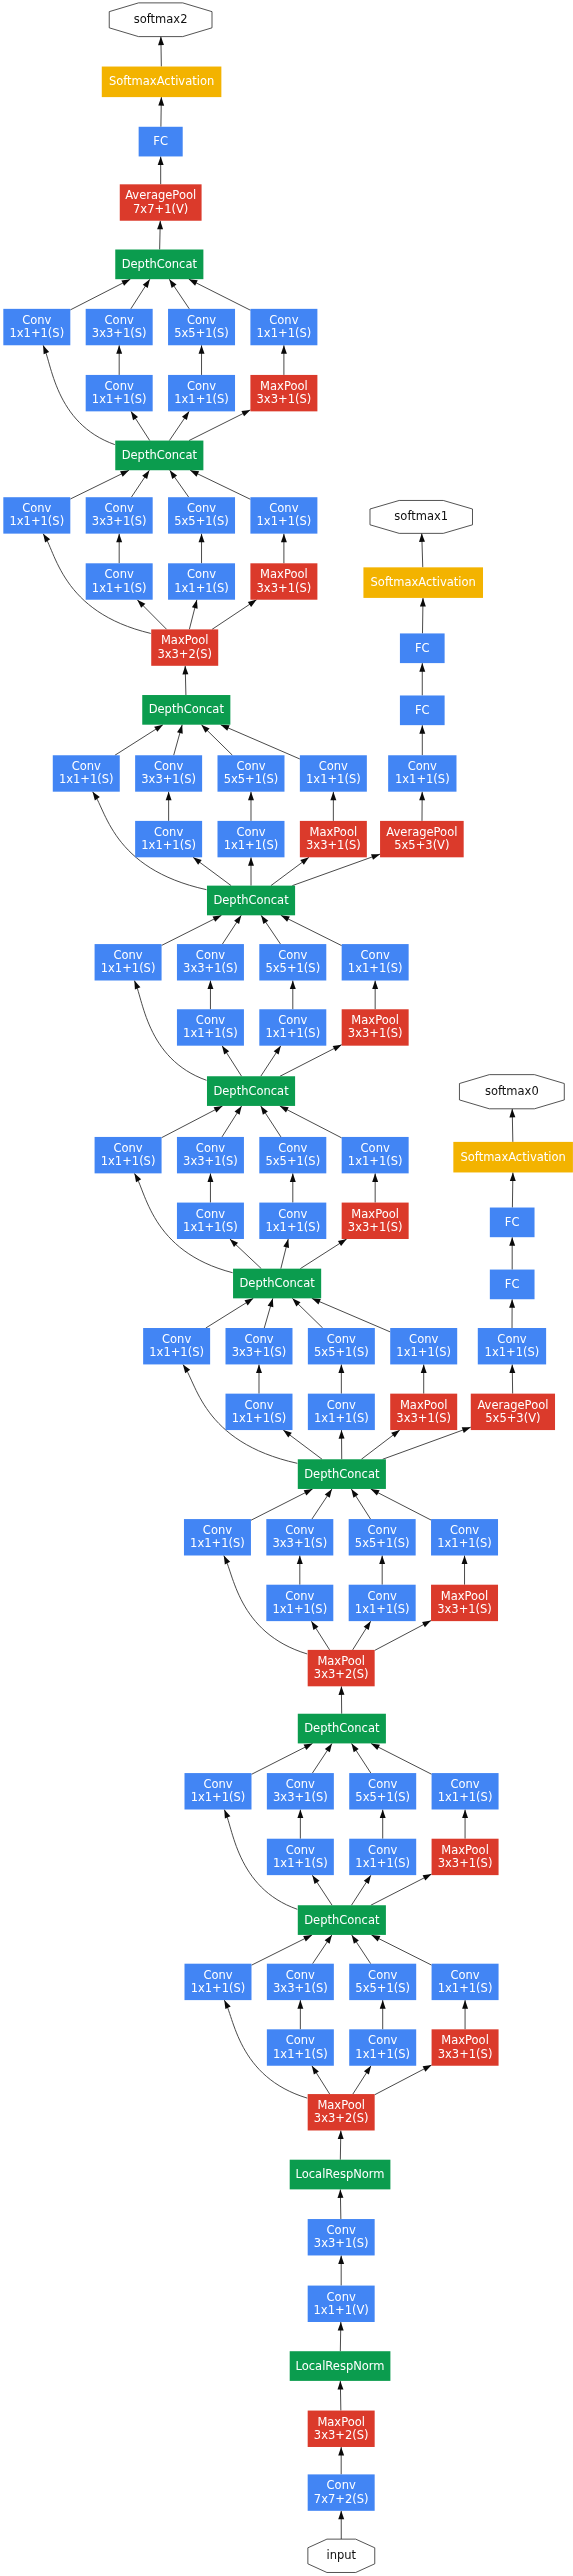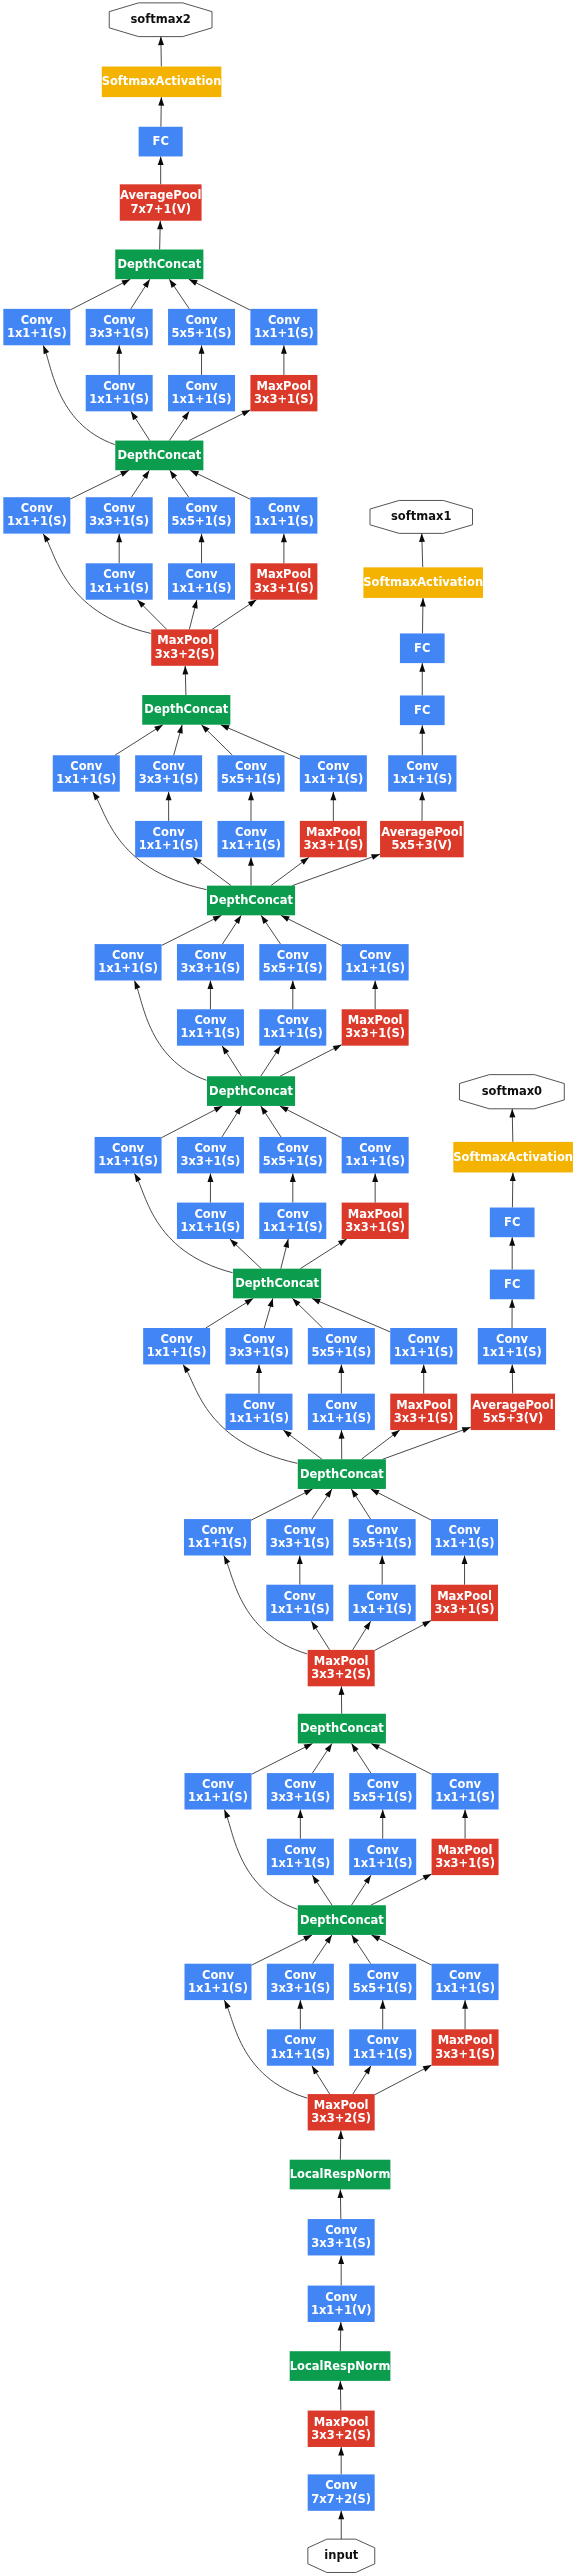--- a/index.html
+++ b/index.html
@@ -1,18 +1,18 @@
 <!DOCTYPE html>
 <html style="font-size:14.4px"><head>
 <meta charset="utf-8">
 <title>GoogLeNet</title>
 <style>
   html,body{margin:0;padding:0;background:#ffffff;}
   body{font-family:"DejaVu Sans",sans-serif;}
-  #canvas{position:relative;width:574px;height:2576px;background:#ffffff;overflow:hidden;font-weight:bold;}
+  #canvas{position:relative;width:574px;height:2576px;background:#ffffff;overflow:hidden;}
   svg#graph{position:absolute;left:0;top:0;width:574px;height:2576px;display:block;}
   .nlabel{font-family:"DejaVu Sans",sans-serif;font-size:12.8px;fill:#ffffff;text-anchor:middle;}
   .tlabel{font-family:"DejaVu Sans",sans-serif;font-size:12.8px;fill:#101010;text-anchor:middle;}
   .edge{fill:none;stroke:#3f3f3f;stroke-width:1.05;}
   .arrow{fill:#0a0a0a;stroke:none;}
 </style>
 </head>
 <body>
 
 <div id="canvas">

